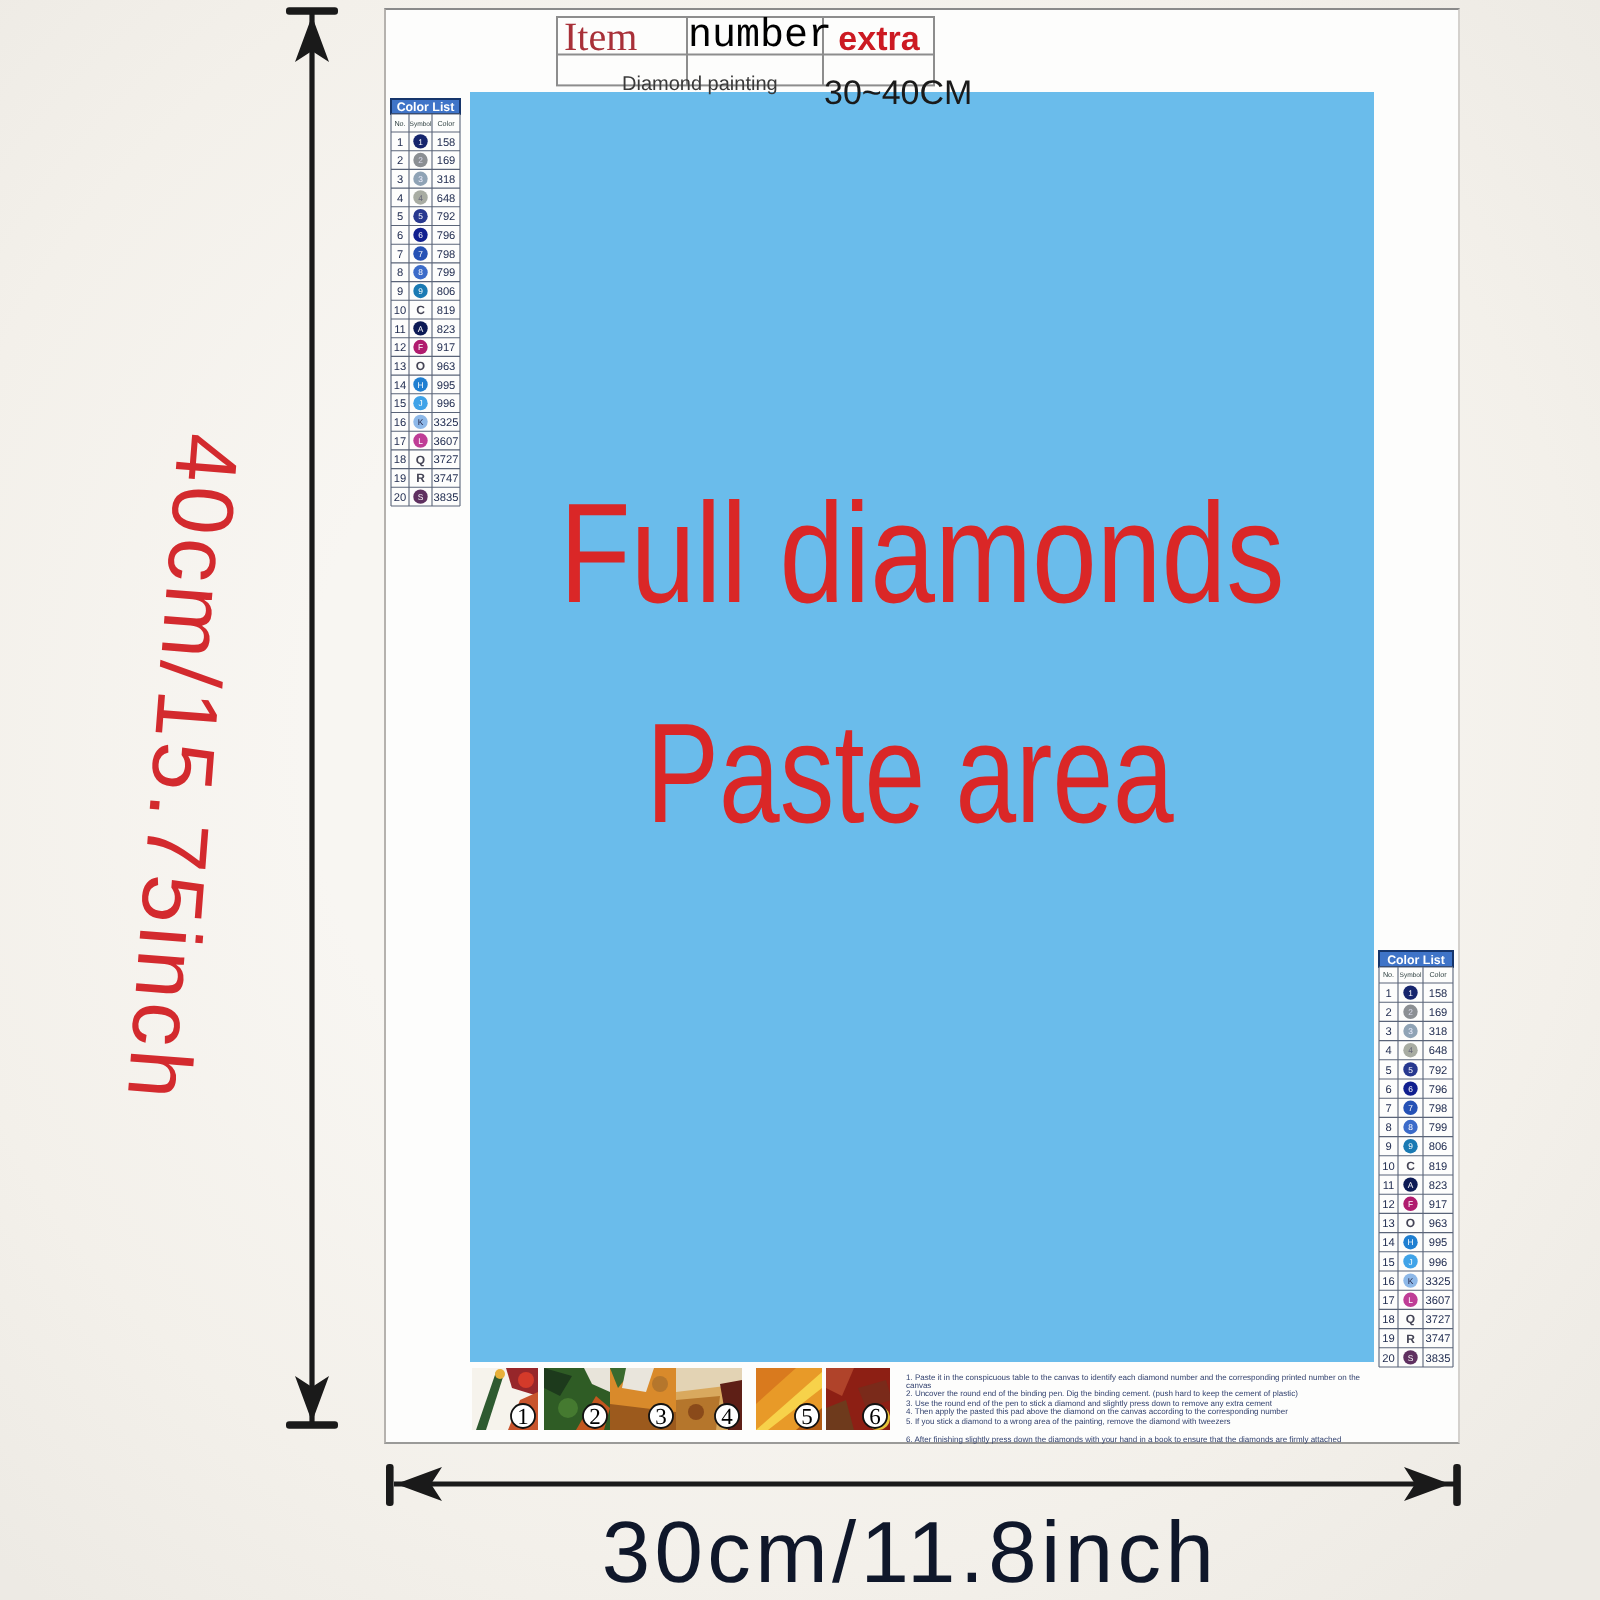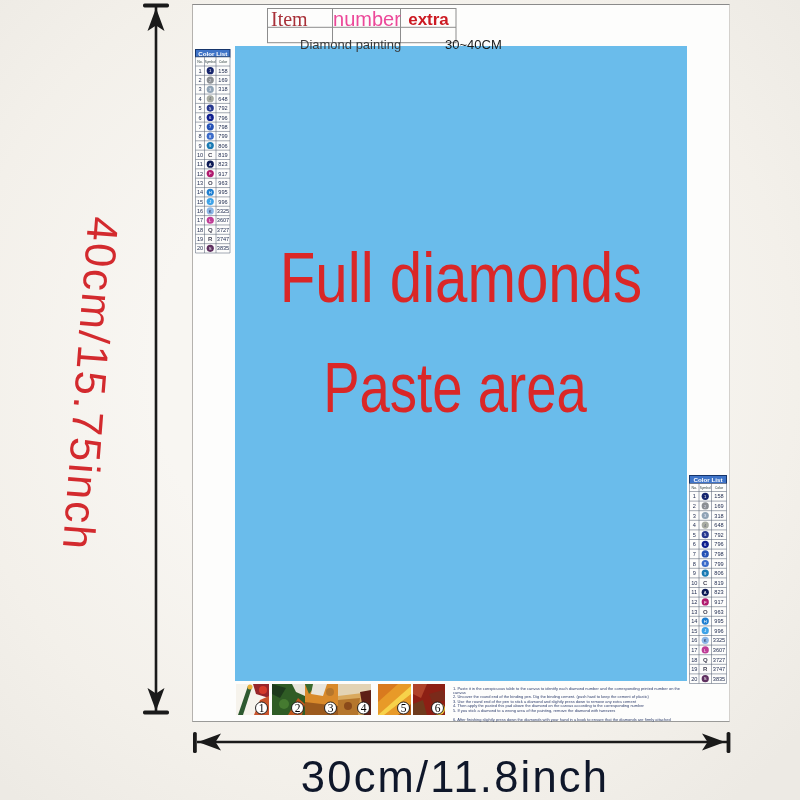--- a/index.html
+++ b/index.html
@@ -12,35 +12,35 @@
 <body>
 
 <div class="abs" style="left:192px;top:4px;width:538px;height:718px;background:#fdfdfc;border-top:1px solid #8a8a8a;border-left:1px solid #b5b2ae;border-right:1px solid #d4d1cd;border-bottom:1px solid #9a9a98;box-sizing:border-box;"></div>
 
 <div class="abs" style="left:235px;top:46px;width:452px;height:635px;background:#6abceb;"></div>
 
 <div class="abs" style="left:235px;top:241.7px;width:452px;text-align:center;font-size:71px;line-height:1;color:#da2727;transform:scaleX(0.82);white-space:nowrap;">Full diamonds</div>
 
 <div class="abs" style="left:229px;top:351.7px;width:452px;text-align:center;font-size:71px;line-height:1;color:#da2727;transform:scaleX(0.768);white-space:nowrap;">Paste area</div>
 
-<div class="abs" style="left:267px;top:8px;width:189px;height:48px;">
+<div class="abs" style="left:278px;top:8px;width:189px;height:48px;">
   <svg class="abs" style="left:0;top:0;" width="190" height="36" viewBox="0 0 190 36">
     <rect x="0.5" y="0.5" width="188.5" height="34.2" fill="#fdfdfc" stroke="#8d8d8d" stroke-width="1"></rect>
     <path d="M0.5 19.3 H189 M65.5 0.5 V34.7 M133.5 0.5 V34.7" stroke="#8d8d8d" stroke-width="1" fill="none"></path>
   </svg>
 
   <div class="abs" style="left:4px;top:0.5px;color:#a83038;font-family:'Liberation Serif',serif;font-size:20px;line-height:1;white-space:nowrap;">Item</div>
 
-  <div class="abs" style="left:66px;top:0.5px;width:68px;color:#ec4899;font-family:Liberation Sans, sans-serif;font-size:20px;line-height:1;text-align:center;white-space:nowrap;">number</div>
+  <div class="abs" style="left:66px;top:0.5px;width:68px;color:#000000;font-family:Liberation Mono, monospace;font-size:20px;line-height:1;text-align:center;white-space:nowrap;">number</div>
 
   <div class="abs" style="left:134px;top:3px;width:55px;color:#cc1a22;font-weight:bold;font-size:17px;line-height:1;text-align:center;">extra</div>
 
-  <div class="abs" style="left:6px;top:30px;font-size:13px;line-height:1;color:#3a3a3a;white-space:nowrap;padding-left:27px;">Diamond painting</div>
-
-  <div class="abs" style="left:134px;top:29.5px;width:55px;font-size:13px;line-height:1;color:#1a1a1a;text-align:right;white-space:nowrap;margin-left:44px;">30~40CM</div>
+  <div class="abs" style="left:6px;top:30px;font-size:10px;line-height:1;color:#3a3a3a;white-space:nowrap;padding-left:27px;">Diamond painting</div>
+
+  <div class="abs" style="left:134px;top:29.5px;width:55px;font-size:17px;line-height:1;color:#1a1a1a;text-align:right;white-space:nowrap;">30~40CM</div>
 </div>
 
 <div class="abs" style="left:195px;top:49px;"><svg width="35.5" height="204.5" viewBox="0 0 35.5 204.5">
       <rect x="0.5" y="0.5" width="34.5" height="7.5" fill="#3f74c8" stroke="#16356b" stroke-width="1"></rect>
       <text x="17.75" y="6.55" font-size="6.2" fill="#ffffff" text-anchor="middle" font-family="Liberation Sans" font-weight="bold">Color List</text>
       <rect x="0.5" y="8" width="34.5" height="196" fill="#fdfdfc"></rect>
       <text x="5" y="14.2" font-size="3.6" fill="#344" text-anchor="middle" font-family="Liberation Sans">No.</text>
       <text x="15.25" y="14.2" font-size="3.3" fill="#344" text-anchor="middle" font-family="Liberation Sans">Symbol</text>
       <text x="28" y="14.2" font-size="3.6" fill="#344" text-anchor="middle" font-family="Liberation Sans">Color</text>
       <text x="5" y="23.775" font-size="5.6" fill="#1e2a4e" text-anchor="middle" font-family="Liberation Sans">1</text>

